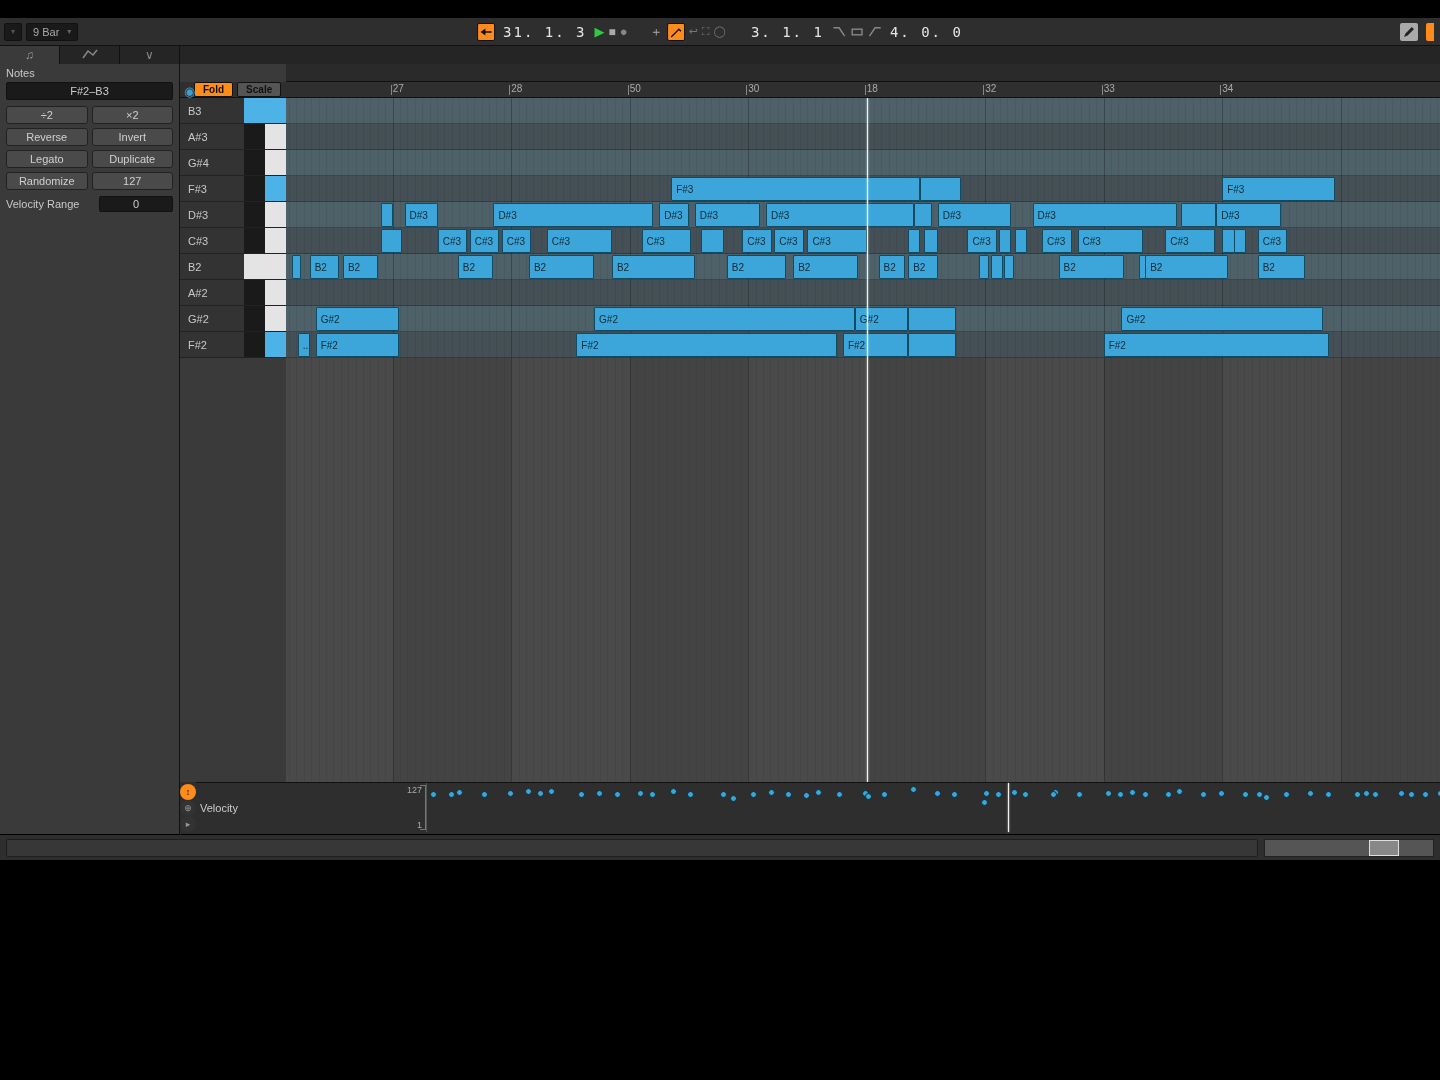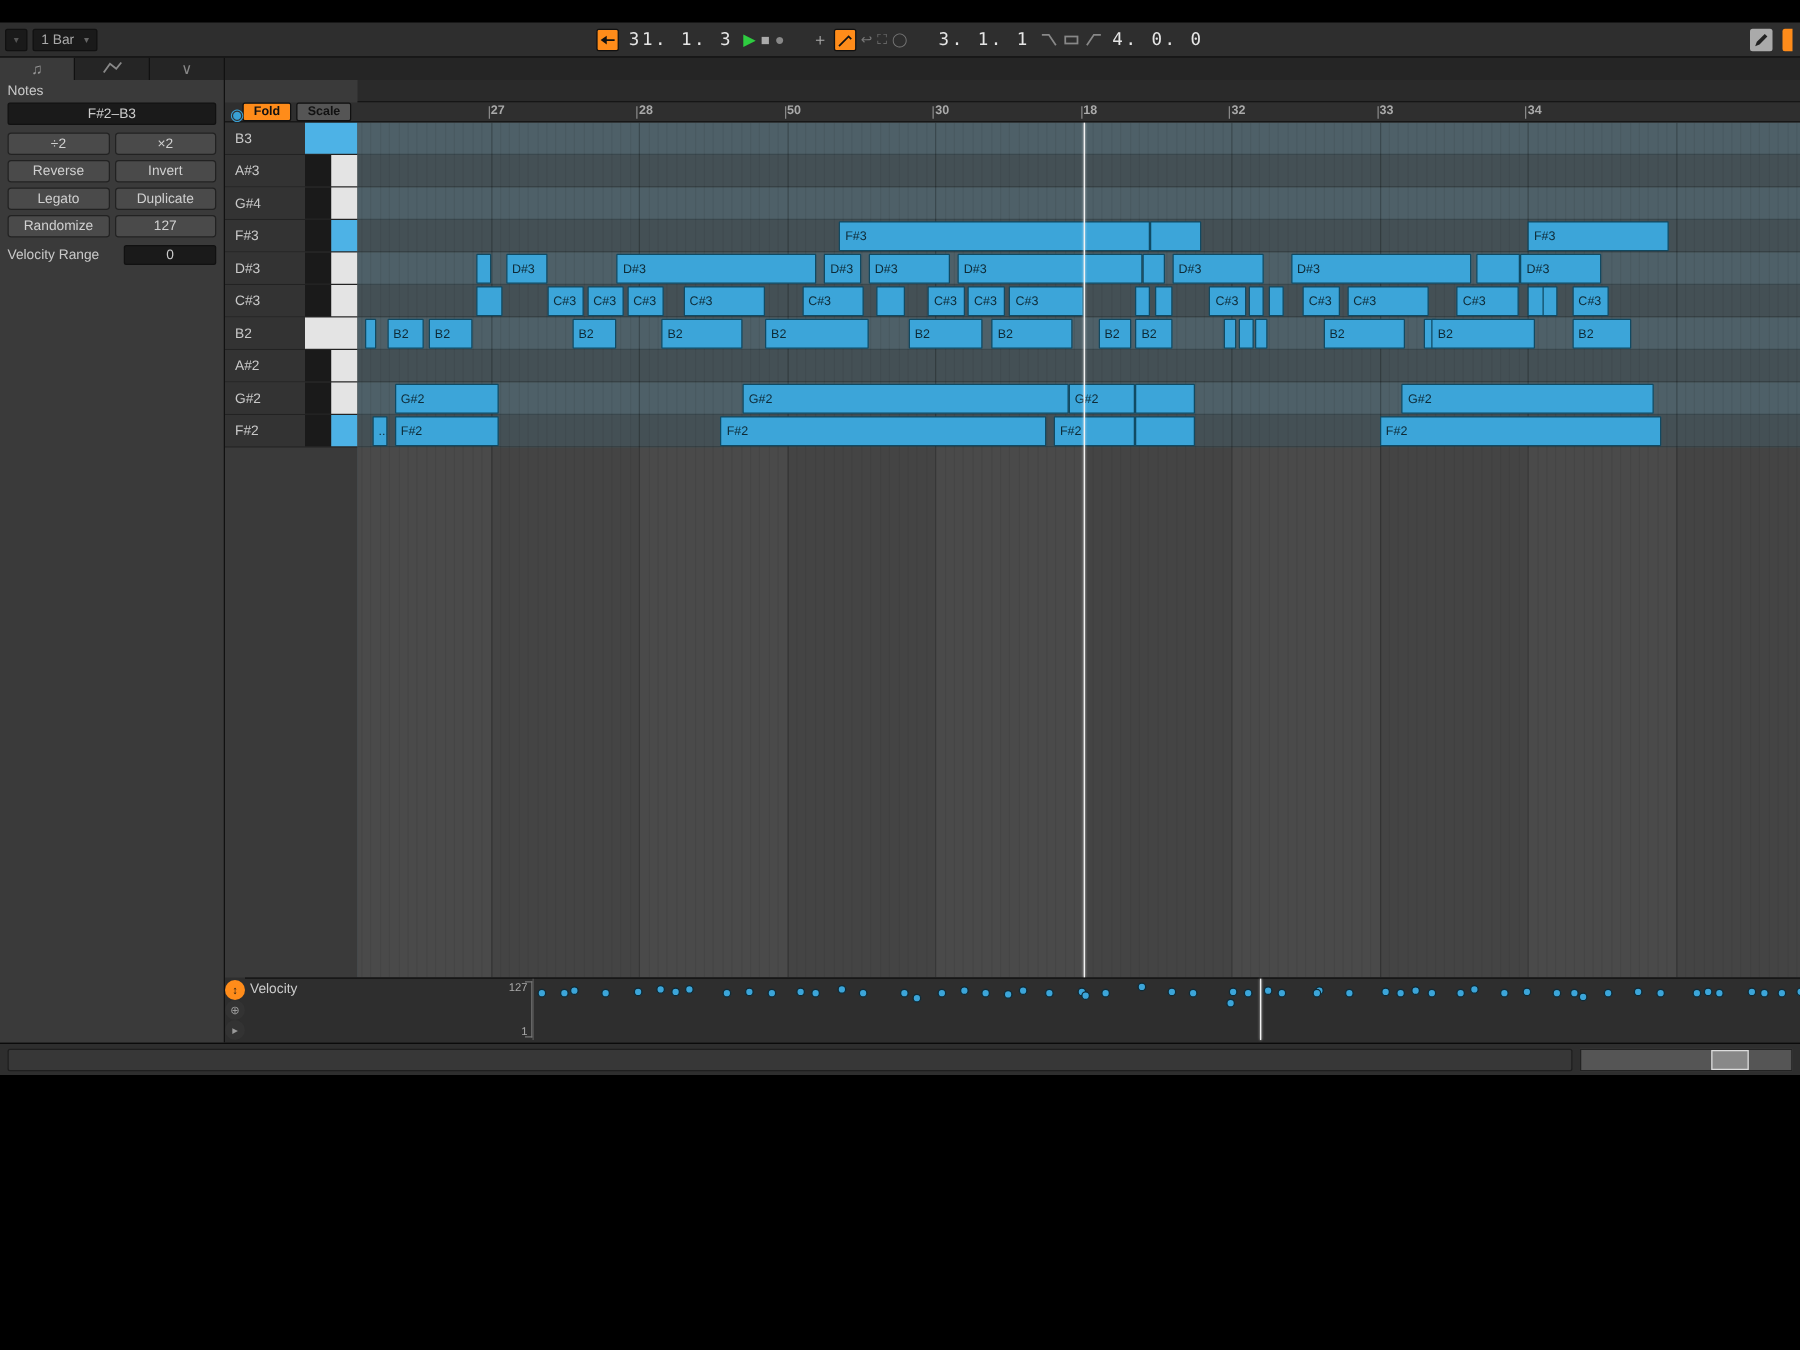--- a/index.html
+++ b/index.html
@@ -66,21 +66,21 @@
   .editor { flex:1; display:flex; flex-direction:column; position:relative; }
   .marker-row { height:18px; background:#2a2a2a; border-bottom:1px solid #111;
     margin-left:106px; position:relative; }
   .ruler { height:16px; background:#2f2f2f; border-bottom:1px solid #111;
     display:flex; position:relative; }
   .ruler .gutter { width:106px; display:flex; gap:4px; align-items:flex-end;
     padding:0 0 0 14px; font-size:10px; }
   .rbtn { padding:1px 8px; border:1px solid #111; border-radius:2px;
     background:#555; font-weight:bold; color:#111; font-size:10px; }
   .rbtn.active { background:#ff8c1a; }
-  .ruler .ticks { flex:1; position:relative;font-weight:bold; }
+  .ruler .ticks { flex:1; position:relative; }
   .bar-tick { position:absolute; top:1px; color:#aaa; font-size:10px; }
   .bar-tick::before { content:""; position:absolute; left:-2px; top:2px;
     width:1px; height:10px; background:#888; }
   .piano-area { flex:1; display:flex; position:relative; overflow:hidden; }
   .piano-col { width:106px; display:flex; flex-direction:column; }
   .key-row { display:flex; height:26px; border-bottom:1px solid #222; }
   .key-name { width:64px; background:#333; color:#c9c9c9;
     display:flex; align-items:center; padding-left:8px; font-size:11px; }
   .key-block { flex:1; display:flex; }
   .key-white { flex:1; background:#e4e4e4; }
@@ -95,21 +95,21 @@
   .sub16 { position:absolute; top:0; bottom:0; width:1px; background:rgba(0,0,0,.06); }
   .note { position:absolute; height:24px; top:1px; background:#3ca5d9;
     border:1px solid #104a63; color:#0e2a36; font-size:10px;
     display:flex; align-items:center; padding-left:4px; overflow:hidden;
     white-space:nowrap; border-radius:1px; }
   .playhead { position:absolute; top:0; bottom:0; width:1px; background:#f2f2f2;
     box-shadow:0 0 2px #fff; z-index:30; }
   .below { position:absolute; left:0; right:0; background:#4a4a4a; }
   .below-shade { position:absolute; top:0; bottom:0; background:rgba(0,0,0,.07); }
   
-  .vel-header-left { width:200px; display:flex; align-items:flex-start; gap:2px;
+  .vel-header-left { width:200px; display:flex; align-items:center; gap:2px;
     padding:2px 4px; }
   .velocity-panel { display:flex; height:50px; background:#2e2e2e;
     border-top:1px solid #111; position:relative; margin-left:0px;}
   .vel-labels { display:flex; flex-direction:column; justify-content:space-between;
     align-items:flex-end; padding:2px 4px; font-size:9px; color:#aaa; }
   .vel-plot { flex:1; position:relative; border-left:1px solid #555; }
   .vel-marker { position:absolute; width:7px; height:7px; border-radius:50%;
     background:#3ca5d9; border:1px solid #0e2a36; }
   .vel-plot .playhead { z-index:20; }
   
@@ -130,21 +130,21 @@
 <body>
 
 <div class="top-strip"></div>
 
 <div class="transport">
   <div class="left">
     <div class="btn-sq dark">
         <span class="tiny-tri">▾</span>
       </div>
     <div class="dd">
-      <span>1 Bar</span>
+      <span>9 Bar</span>
       <span class="tri">▾</span>
     </div>
   </div>
   <div class="center">
     <div class="btn-sq orange">
       <svg class="svg-ico" viewBox="0 0 20 20">
           <path fill="#111" d="M2 10l7-5v4h9v2h-9v4z"></path>
         </svg>
     </div>
     <span class="num-display">31.  1.  3</span>

